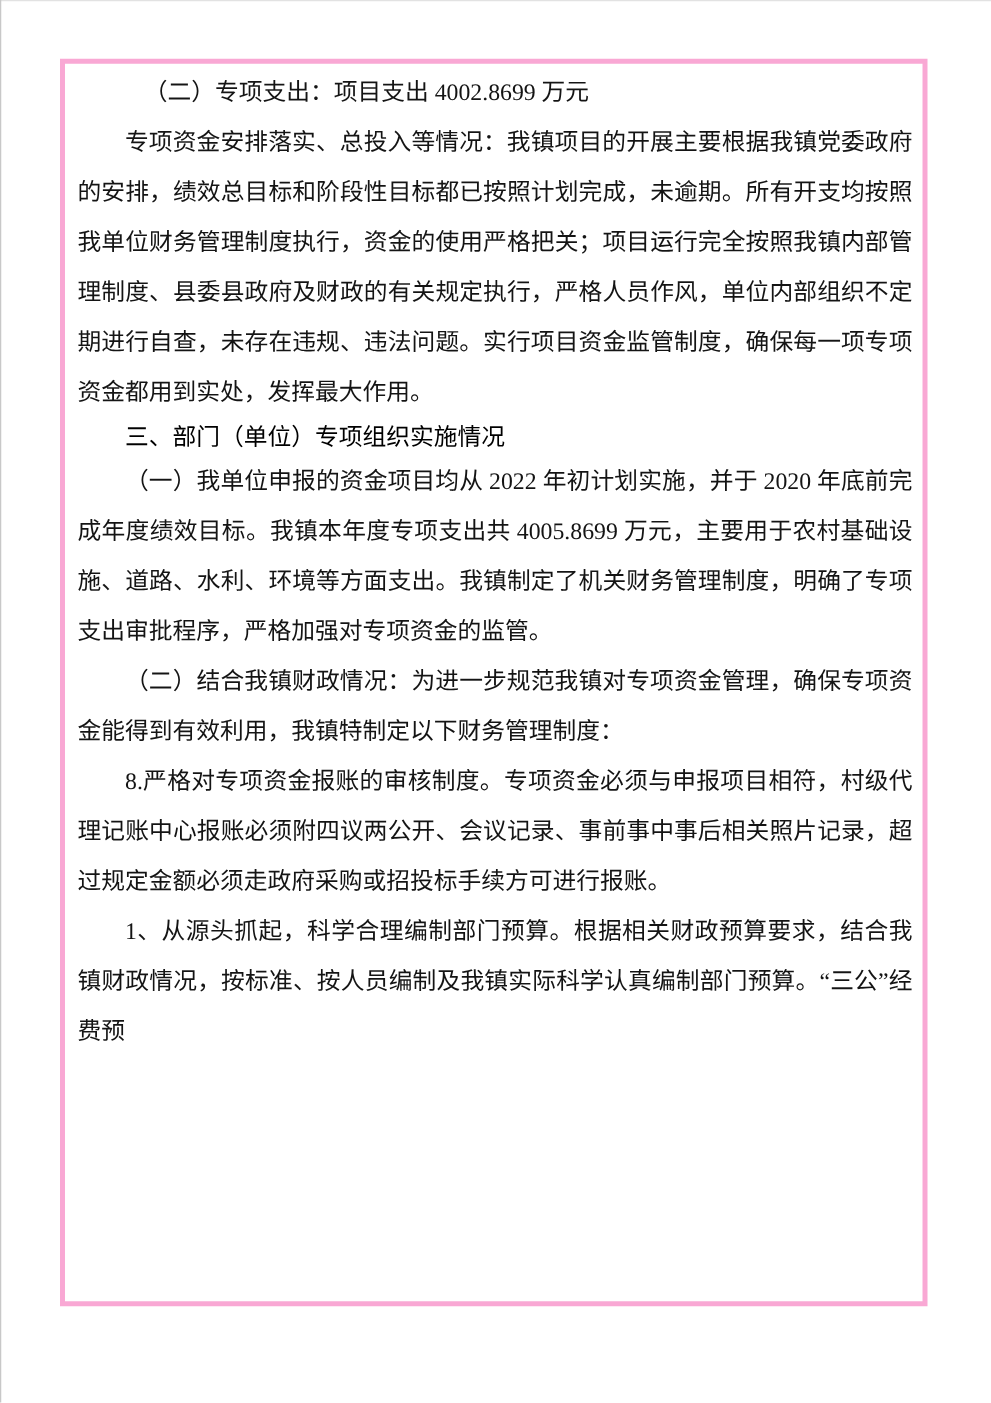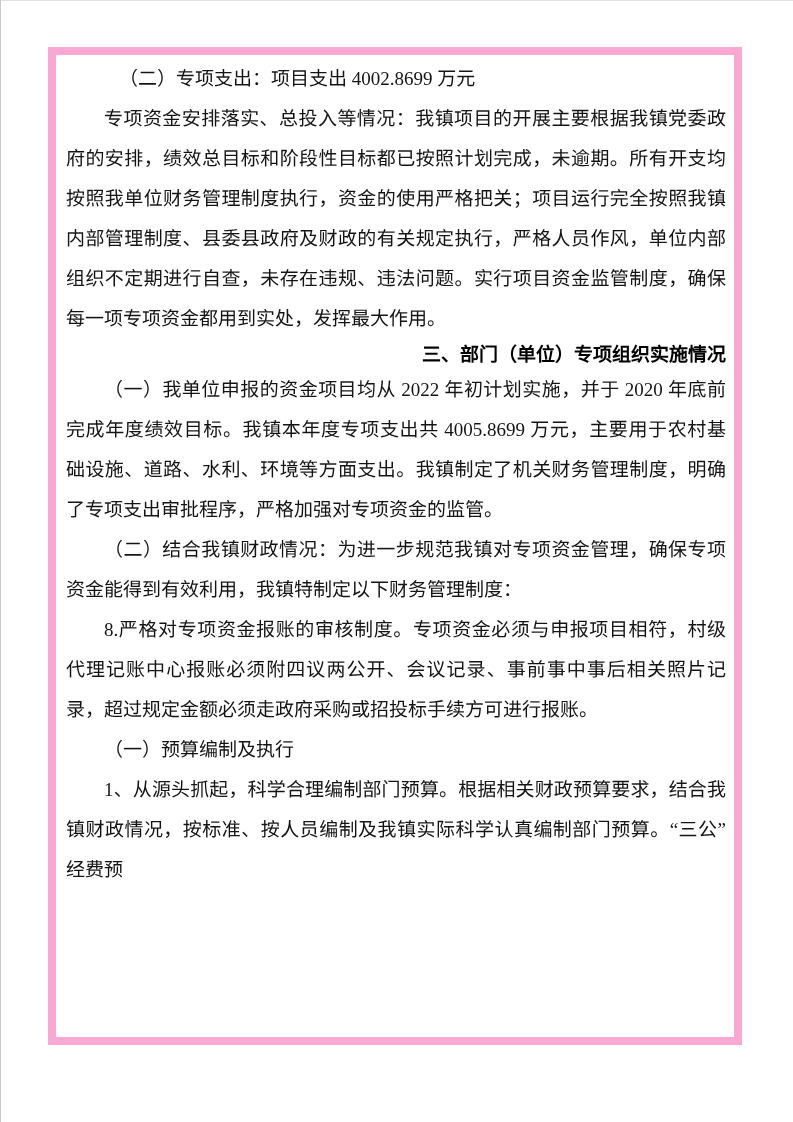--- a/index.html
+++ b/index.html
@@ -23,55 +23,54 @@
   .edge-left {
     position: absolute; left: 0; top: 0;
     width: 1px; height: 1122px;
     background: #c8c8c8;
   }
   .table-cell {
     position: absolute;
     left: 48px; top: 47px;
     width: 694px; height: 998px;
     box-sizing: border-box;
-    border: 8px solid #f9a8d4;
+    border: 4px solid #f9a8d4;
     background: #ffffff;
     padding: 4px 8px 0 10px;
     overflow: hidden;
   }
   .table-cell p {
     margin: 0;
     font-size: 19px;
     line-height: 40px;
     color: #141414;
     text-align: justify;
     text-indent: 38px;
     word-break: break-all;
     font-family: "Liberation Serif", "DejaVu Serif", serif;
   }
   .table-cell p.wide-indent {
     text-indent: 53px;
   }
   .table-cell p.heading {
-    font-weight: bold;
+    font-weight: normal;
     color: #000000;
     line-height: 31px;
-    text-align: right;
+    text-align: left;
     font-family: "Liberation Sans", "DejaVu Sans", sans-serif;
   }
 </style>
 </head>
 <body>
 
 <div class="page">
   <div class="edge-top"></div>
   <div class="edge-left"></div>
   <div class="table-cell">
       <p class="body wide-indent">（二）专项支出：项目支出 4002.8699 万元</p>
       <p class="body">专项资金安排落实、总投入等情况：我镇项目的开展主要根据我镇党委政府的安排，绩效总目标和阶段性目标都已按照计划完成，未逾期。所有开支均按照我单位财务管理制度执行，资金的使用严格把关；项目运行完全按照我镇内部管理制度、县委县政府及财政的有关规定执行，严格人员作风，单位内部组织不定期进行自查，未存在违规、违法问题。实行项目资金监管制度，确保每一项专项资金都用到实处，发挥最大作用。</p>
       <p class="heading">三、部门（单位）专项组织实施情况</p>
       <p class="body">（一）我单位申报的资金项目均从 2022 年初计划实施，并于 2020 年底前完成年度绩效目标。我镇本年度专项支出共 4005.8699 万元，主要用于农村基础设施、道路、水利、环境等方面支出。我镇制定了机关财务管理制度，明确了专项支出审批程序，严格加强对专项资金的监管。</p>
       <p class="body">（二）结合我镇财政情况：为进一步规范我镇对专项资金管理，确保专项资金能得到有效利用，我镇特制定以下财务管理制度：</p>
       <p class="body">8.严格对专项资金报账的审核制度。专项资金必须与申报项目相符，村级代理记账中心报账必须附四议两公开、会议记录、事前事中事后相关照片记录，超过规定金额必须走政府采购或招投标手续方可进行报账。</p>
-      <p class="body">（一）预算编制及执行</p>
       <p class="body">1、从源头抓起，科学合理编制部门预算。根据相关财政预算要求，结合我镇财政情况，按标准、按人员编制及我镇实际科学认真编制部门预算。“三公”经费预</p>
     </div>
 </div>
 
 </body></html>

